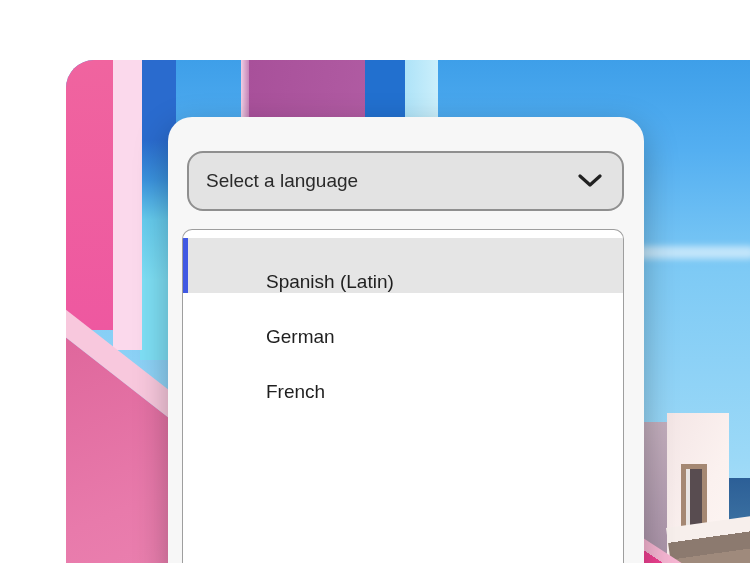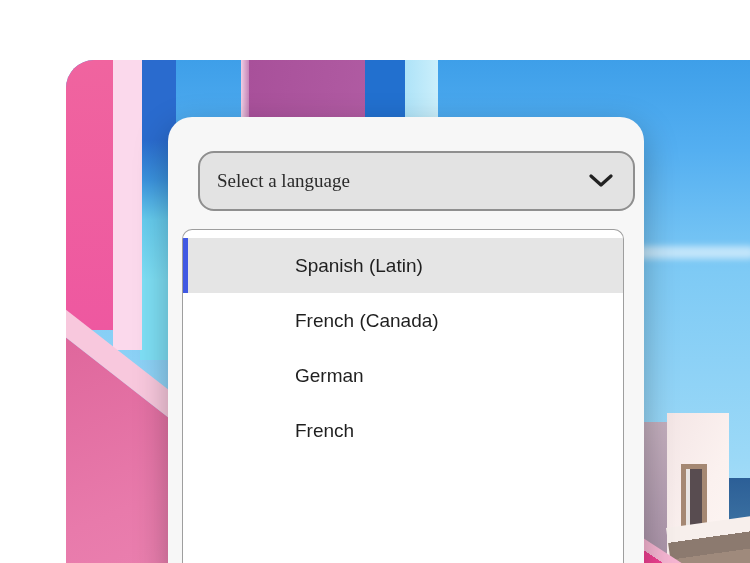--- a/index.html
+++ b/index.html
@@ -37,35 +37,35 @@
     border-top:22px solid #f8c8dd;
     background:linear-gradient(120deg,#dd6399 0%,#e87aab 35%,#ee8ab6 70%,#ef91bb 100%); }
 
   
   .panel {
     position:absolute; left:168px; top:117px; width:476px; height:470px;
     background:#f7f7f7; border-radius:24px;
     box-shadow:0 12px 34px rgba(0,0,0,.28);
   }
   .select-button {
-    position:absolute; left:30px; top:34px; width:437px; height:60px; box-sizing:border-box;
+    position:absolute; left:19px; top:34px; width:437px; height:60px; box-sizing:border-box;
     background:#e3e3e3; border:2px solid #8f8f8f; border-radius:16px;
     display:flex; align-items:center; justify-content:space-between;
-    padding:0 20px 0 17px; cursor:pointer;font-family:Liberation Serif, serif;
+    padding:0 20px 0 17px; cursor:pointer;
   }
   .select-button .label { font-size:19px; color:#2a2a2a; }
   .chevron { display:flex; align-items:center; }
   .listbox {
     position:absolute; left:14px; top:112px; width:442px; height:480px; box-sizing:border-box;
     background:#ffffff; border:1.5px solid #9e9e9e; border-bottom:none;
     border-radius:10px 10px 0 0; padding-top:8px; overflow:hidden;
   }
   .option {
-    position:relative; height:55px; display:flex; align-items:center;
-    padding-left:112px; font-size:19px; color:#1f1f1f; cursor:pointer;
+    position:relative; height:55px; display:flex; align-items:flex-end;
+    padding-left:83px; font-size:19px; color:#1f1f1f; cursor:pointer;
   }
   .option.selected { background:#e5e5e5; }
   .accent { position:absolute; left:0; top:0; bottom:0; width:5px; background:#4059e3; display:none; }
   .option.selected .accent { display:block; }
 </style>
 </head>
 <body>
 
 <div class="screen">
 
@@ -98,24 +98,20 @@
       </span>
     </div>
 
     <div class="listbox">
       <div class="option selected">
         <span class="accent"></span>
         <span>Spanish (Latin)</span>
       </div>
       <div class="option">
 
-        <span>French (Canada)</span>
-      </div>
-      <div class="option">
-
         <span>German</span>
       </div>
       <div class="option">
 
         <span>French</span>
       </div>
     </div>
 
   </div>
 </div>

